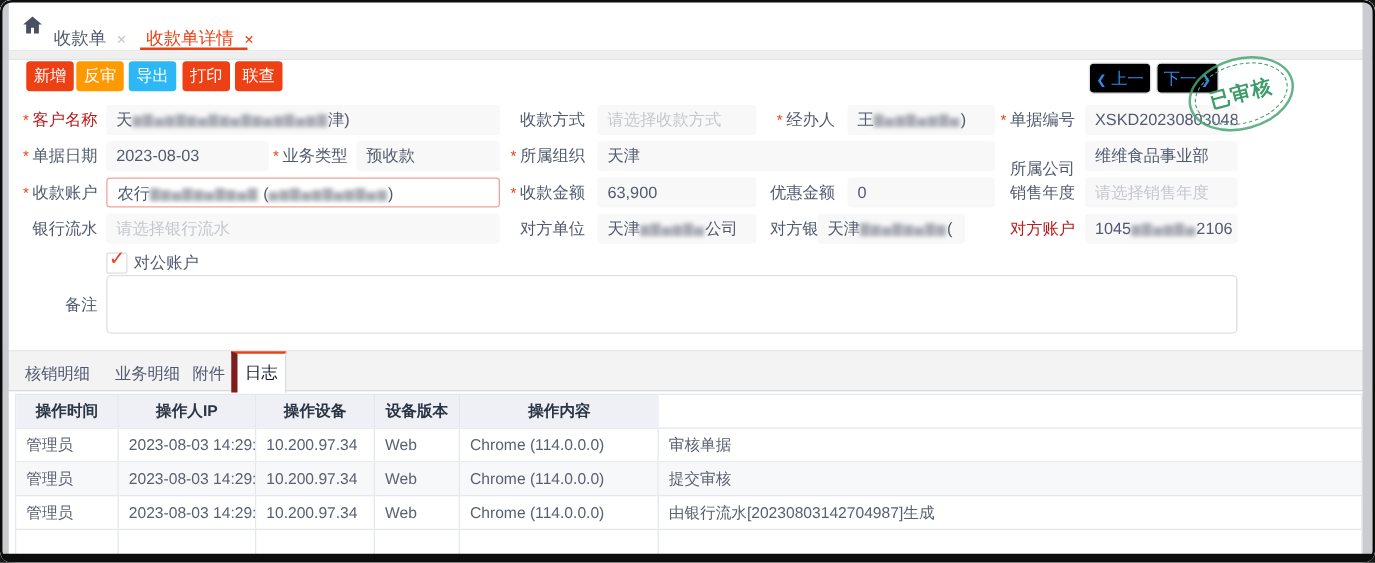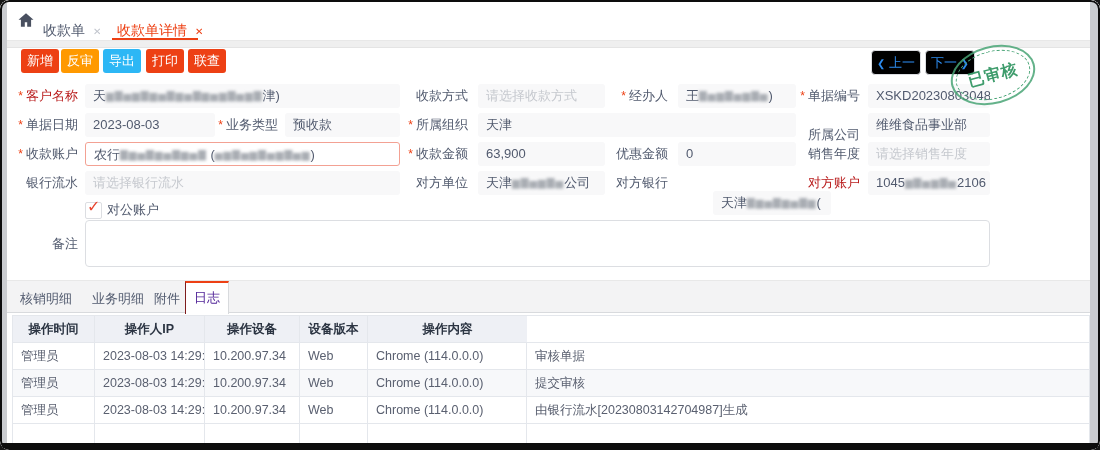--- a/index.html
+++ b/index.html
@@ -47,21 +47,21 @@
   .ph{color:#c5c8ce;}
   .cz{filter:blur(1.6px);color:#a9adb3;font-size:10px;letter-spacing:1px;vertical-align:1px;}
   .chkbox{position:absolute;left:85px;top:202px;width:15px;height:15px;background:#fff;border:1px solid #dcdee2;border-radius:2px;cursor:pointer;}
   .chkmark{position:absolute;left:1px;top:-6px;color:#e8442e;font-size:16px;font-weight:bold;}
   .chklabel{position:absolute;left:107px;top:201px;font-size:13px;color:#515a6e;line-height:18px;}
   .remarkbox{position:absolute;left:85px;top:220px;width:905px;height:47px;background:#fff;border:1px solid #dcdee2;border-radius:4px;box-sizing:border-box;cursor:text;}
 
   
   .dtabs{position:absolute;left:0;right:0;top:280px;height:33px;background:#f3f3f4;border-top:1px solid #e8e8e8;border-bottom:1px solid #d8dadd;box-sizing:border-box;}
   .dtab{position:absolute;top:9px;font-size:13px;color:#515a6e;cursor:pointer;white-space:nowrap;}
-  .dtab-active{position:absolute;left:185px;top:0;width:44px;height:33px;background:#fff;border-left:1px solid #7f1d1d;border-right:1px solid #d8dadd;border-top:2px solid #ed4014;box-sizing:border-box;text-align:center;line-height:30px;font-size:13px;color:#4c1d95;cursor:pointer;}
+  .dtab-active{position:absolute;left:185px;top:0;width:44px;height:33px;background:#fff;border-left:5px solid #7f1d1d;border-right:1px solid #d8dadd;border-top:2px solid #ed4014;box-sizing:border-box;text-align:center;line-height:30px;font-size:13px;color:#0f172a;cursor:pointer;}
 
   
   .ltable{position:absolute;left:12px;top:315px;width:1078px;border:1px solid #e4e7ec;box-sizing:border-box;font-size:12.5px;}
   .lrow{display:grid;grid-template-columns:82px 110px 95px 68px 159px 1fr;border-bottom:1px solid #e4e7ec;}
   .lrow:last-child{border-bottom:none;}
   .lrow>div{height:26px;line-height:26px;border-right:1px solid #e4e7ec;padding:0 8px;box-sizing:border-box;overflow:hidden;white-space:nowrap;color:#5a6070;}
   .lrow>div:last-child{border-right:none;}
   .lhead>div{background:#eef0f5;color:#2b3442;font-weight:bold;text-align:center;}
   .stripe>div{background:#f7f8fa;}
   .emptyrow>div{height:25px;}
@@ -123,21 +123,21 @@
   <div class="lbl" style="left:598px;top:142px;width:70px;">优惠金额</div>
   <div class="field" style="left:678px;top:142px;width:118px;">0</div>
   <div class="lbl" style="left:790px;top:142px;width:70px;">销售年度</div>
   <div class="field" style="left:868px;top:142px;width:122px;"><span class="ph">请选择销售年度</span></div>
 
   <div class="lbl" style="left:8px;top:171px;width:70px;">银行流水</div>
   <div class="field" style="left:85px;top:171px;width:315px;"><span class="ph">请选择银行流水</span></div>
   <div class="lbl" style="left:398px;top:171px;width:70px;">对方单位</div>
   <div class="field" style="left:478px;top:171px;width:127px;"><span>天津</span><span class="cz">▆▇▅▆▇▅</span><span>公司</span></div>
   <div class="lbl" style="left:598px;top:171px;width:70px;">对方银行</div>
-  <div class="field" style="left:713px;top:171px;width:118px;margin-top:20px;"><span>天津</span><span class="cz">▇▆▅▇▆▅▇▆</span><span>(</span></div>
+  <div class="field" style="left:654px;top:171px;width:118px;"><span>天津</span><span class="cz">▇▆▅▇▆▅▇▆</span><span>(</span></div>
   <div class="lbl blue" style="left:790px;top:171px;width:70px;">对方账户</div>
   <div class="field" style="left:868px;top:171px;width:122px;"><span>1045</span><span class="cz">▆▇▅▆▇▅</span><span>2106</span></div>
 
   <div class="chkbox">
       <span class="chkmark">✓</span>
     </div>
   <div class="chklabel">对公账户</div>
   <div class="lbl" style="left:28px;top:232px;width:50px;">备注</div>
   <div class="remarkbox"></div>
 

